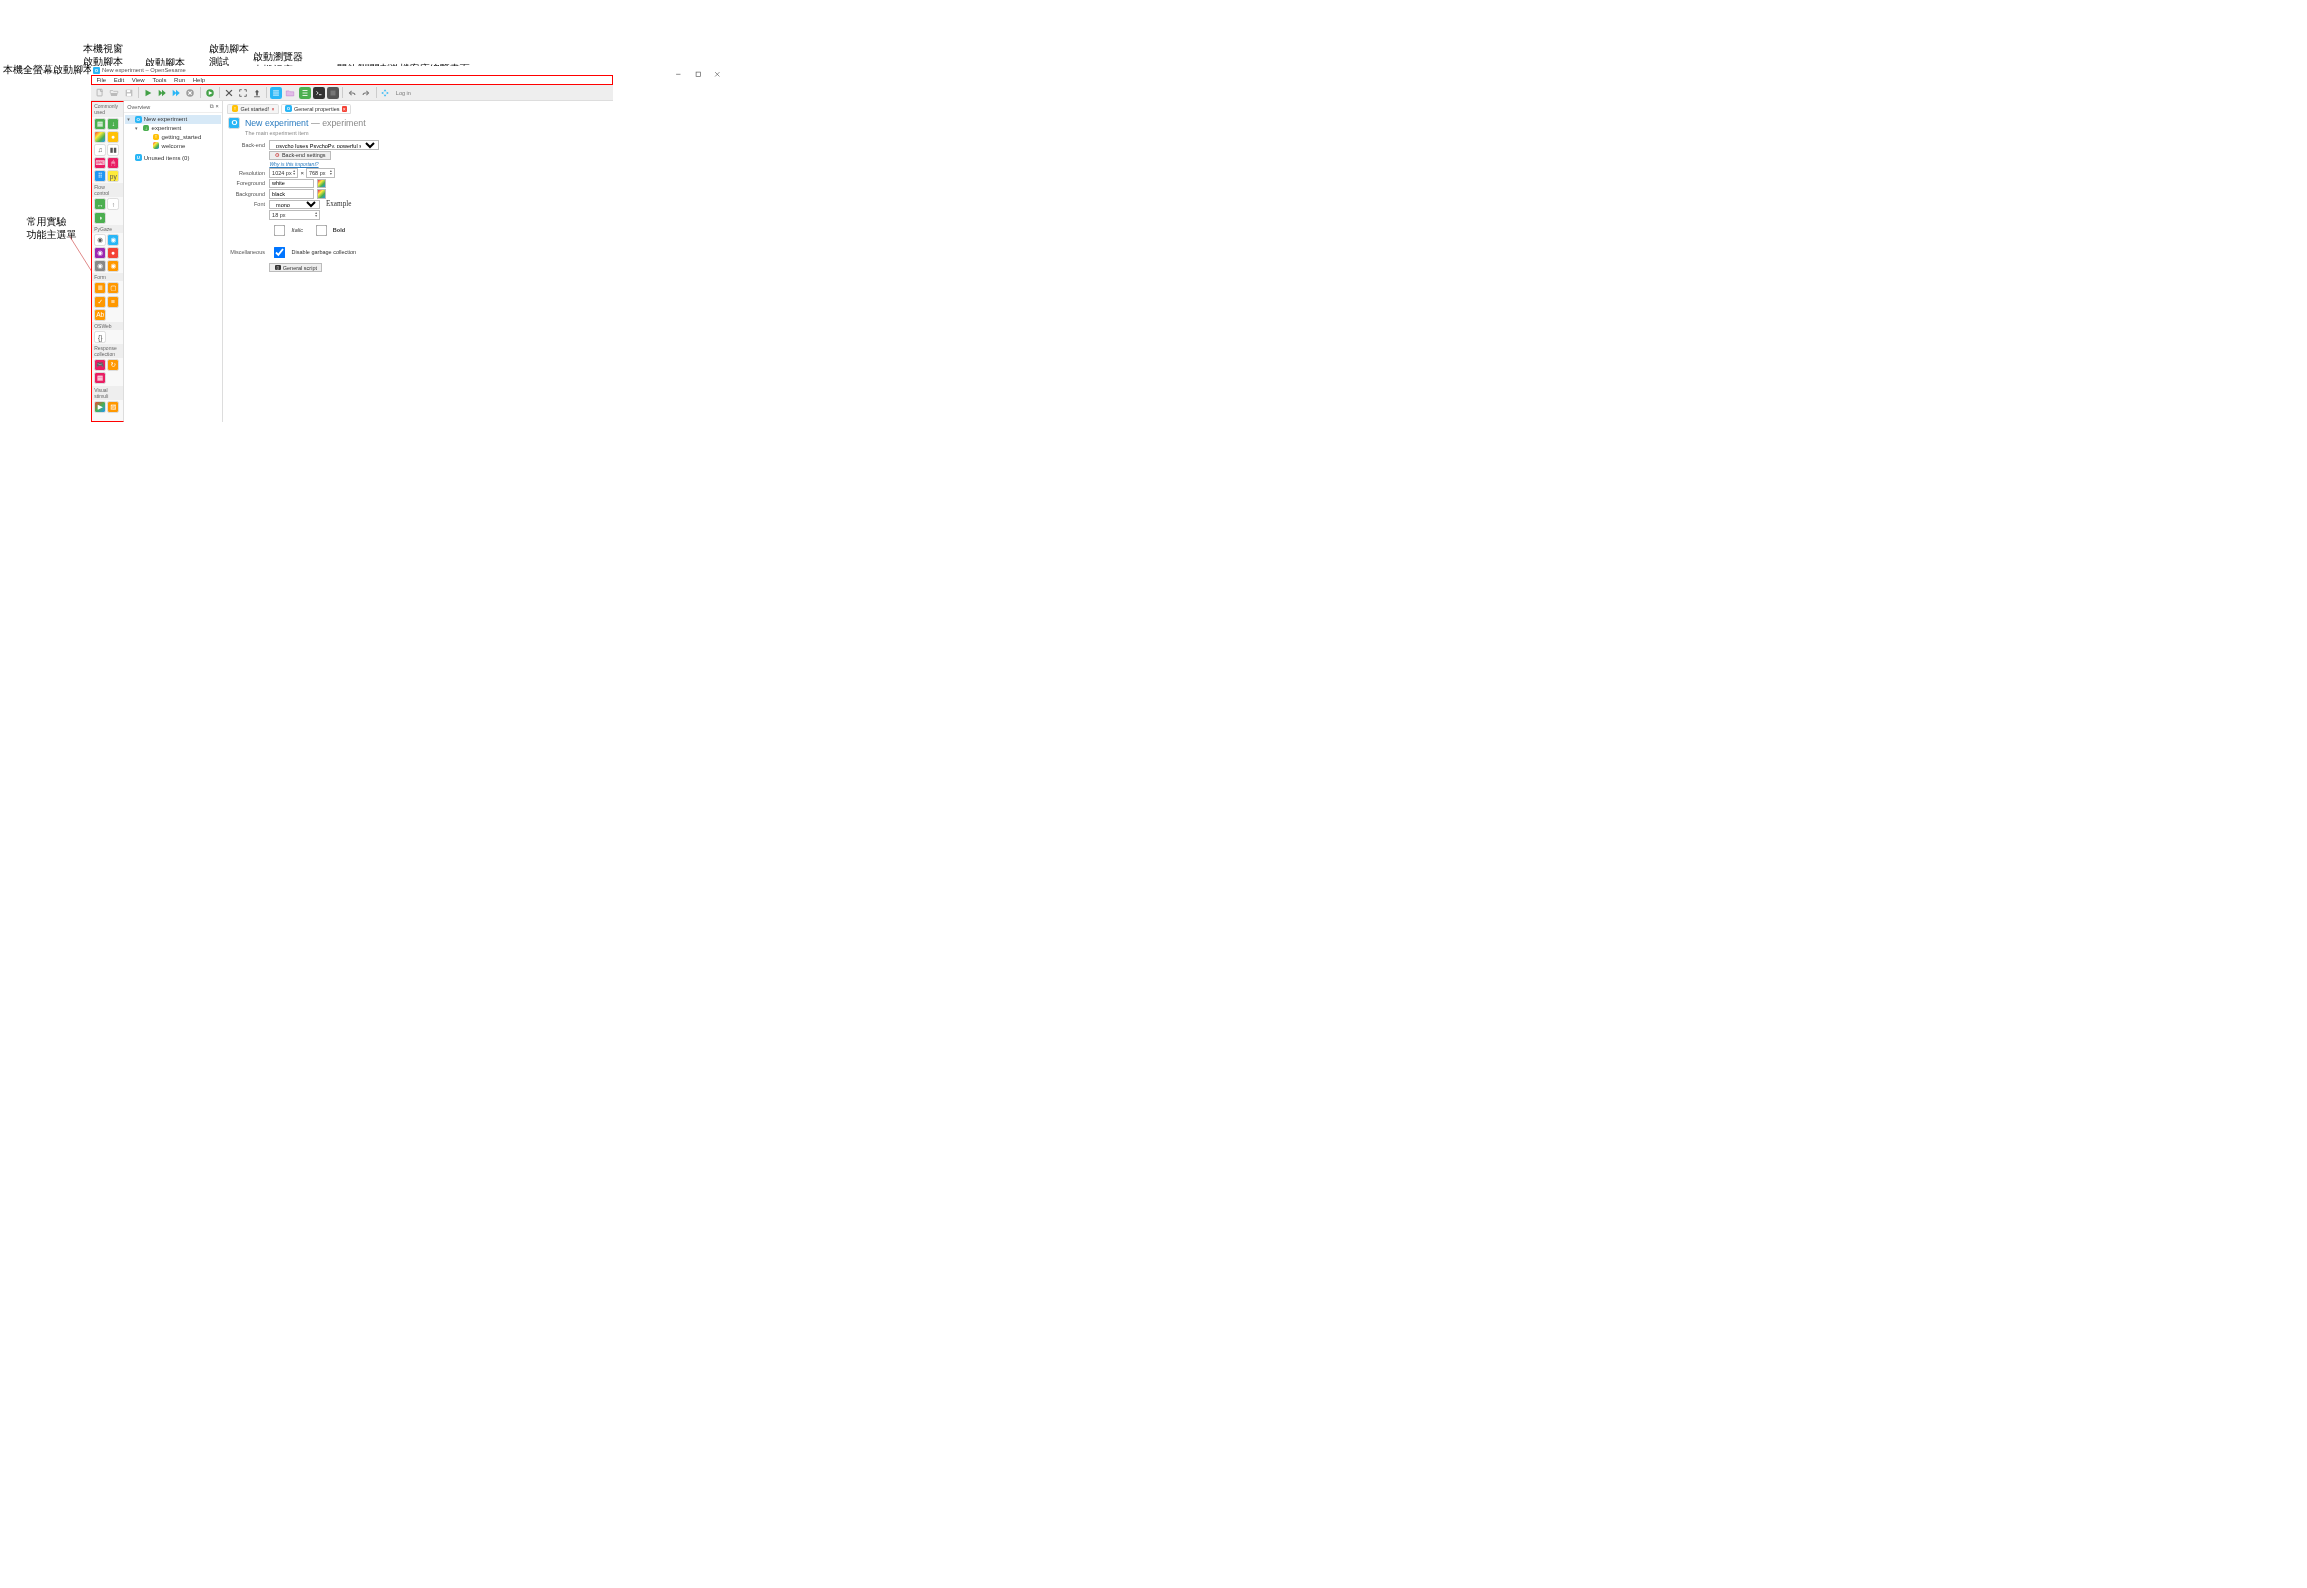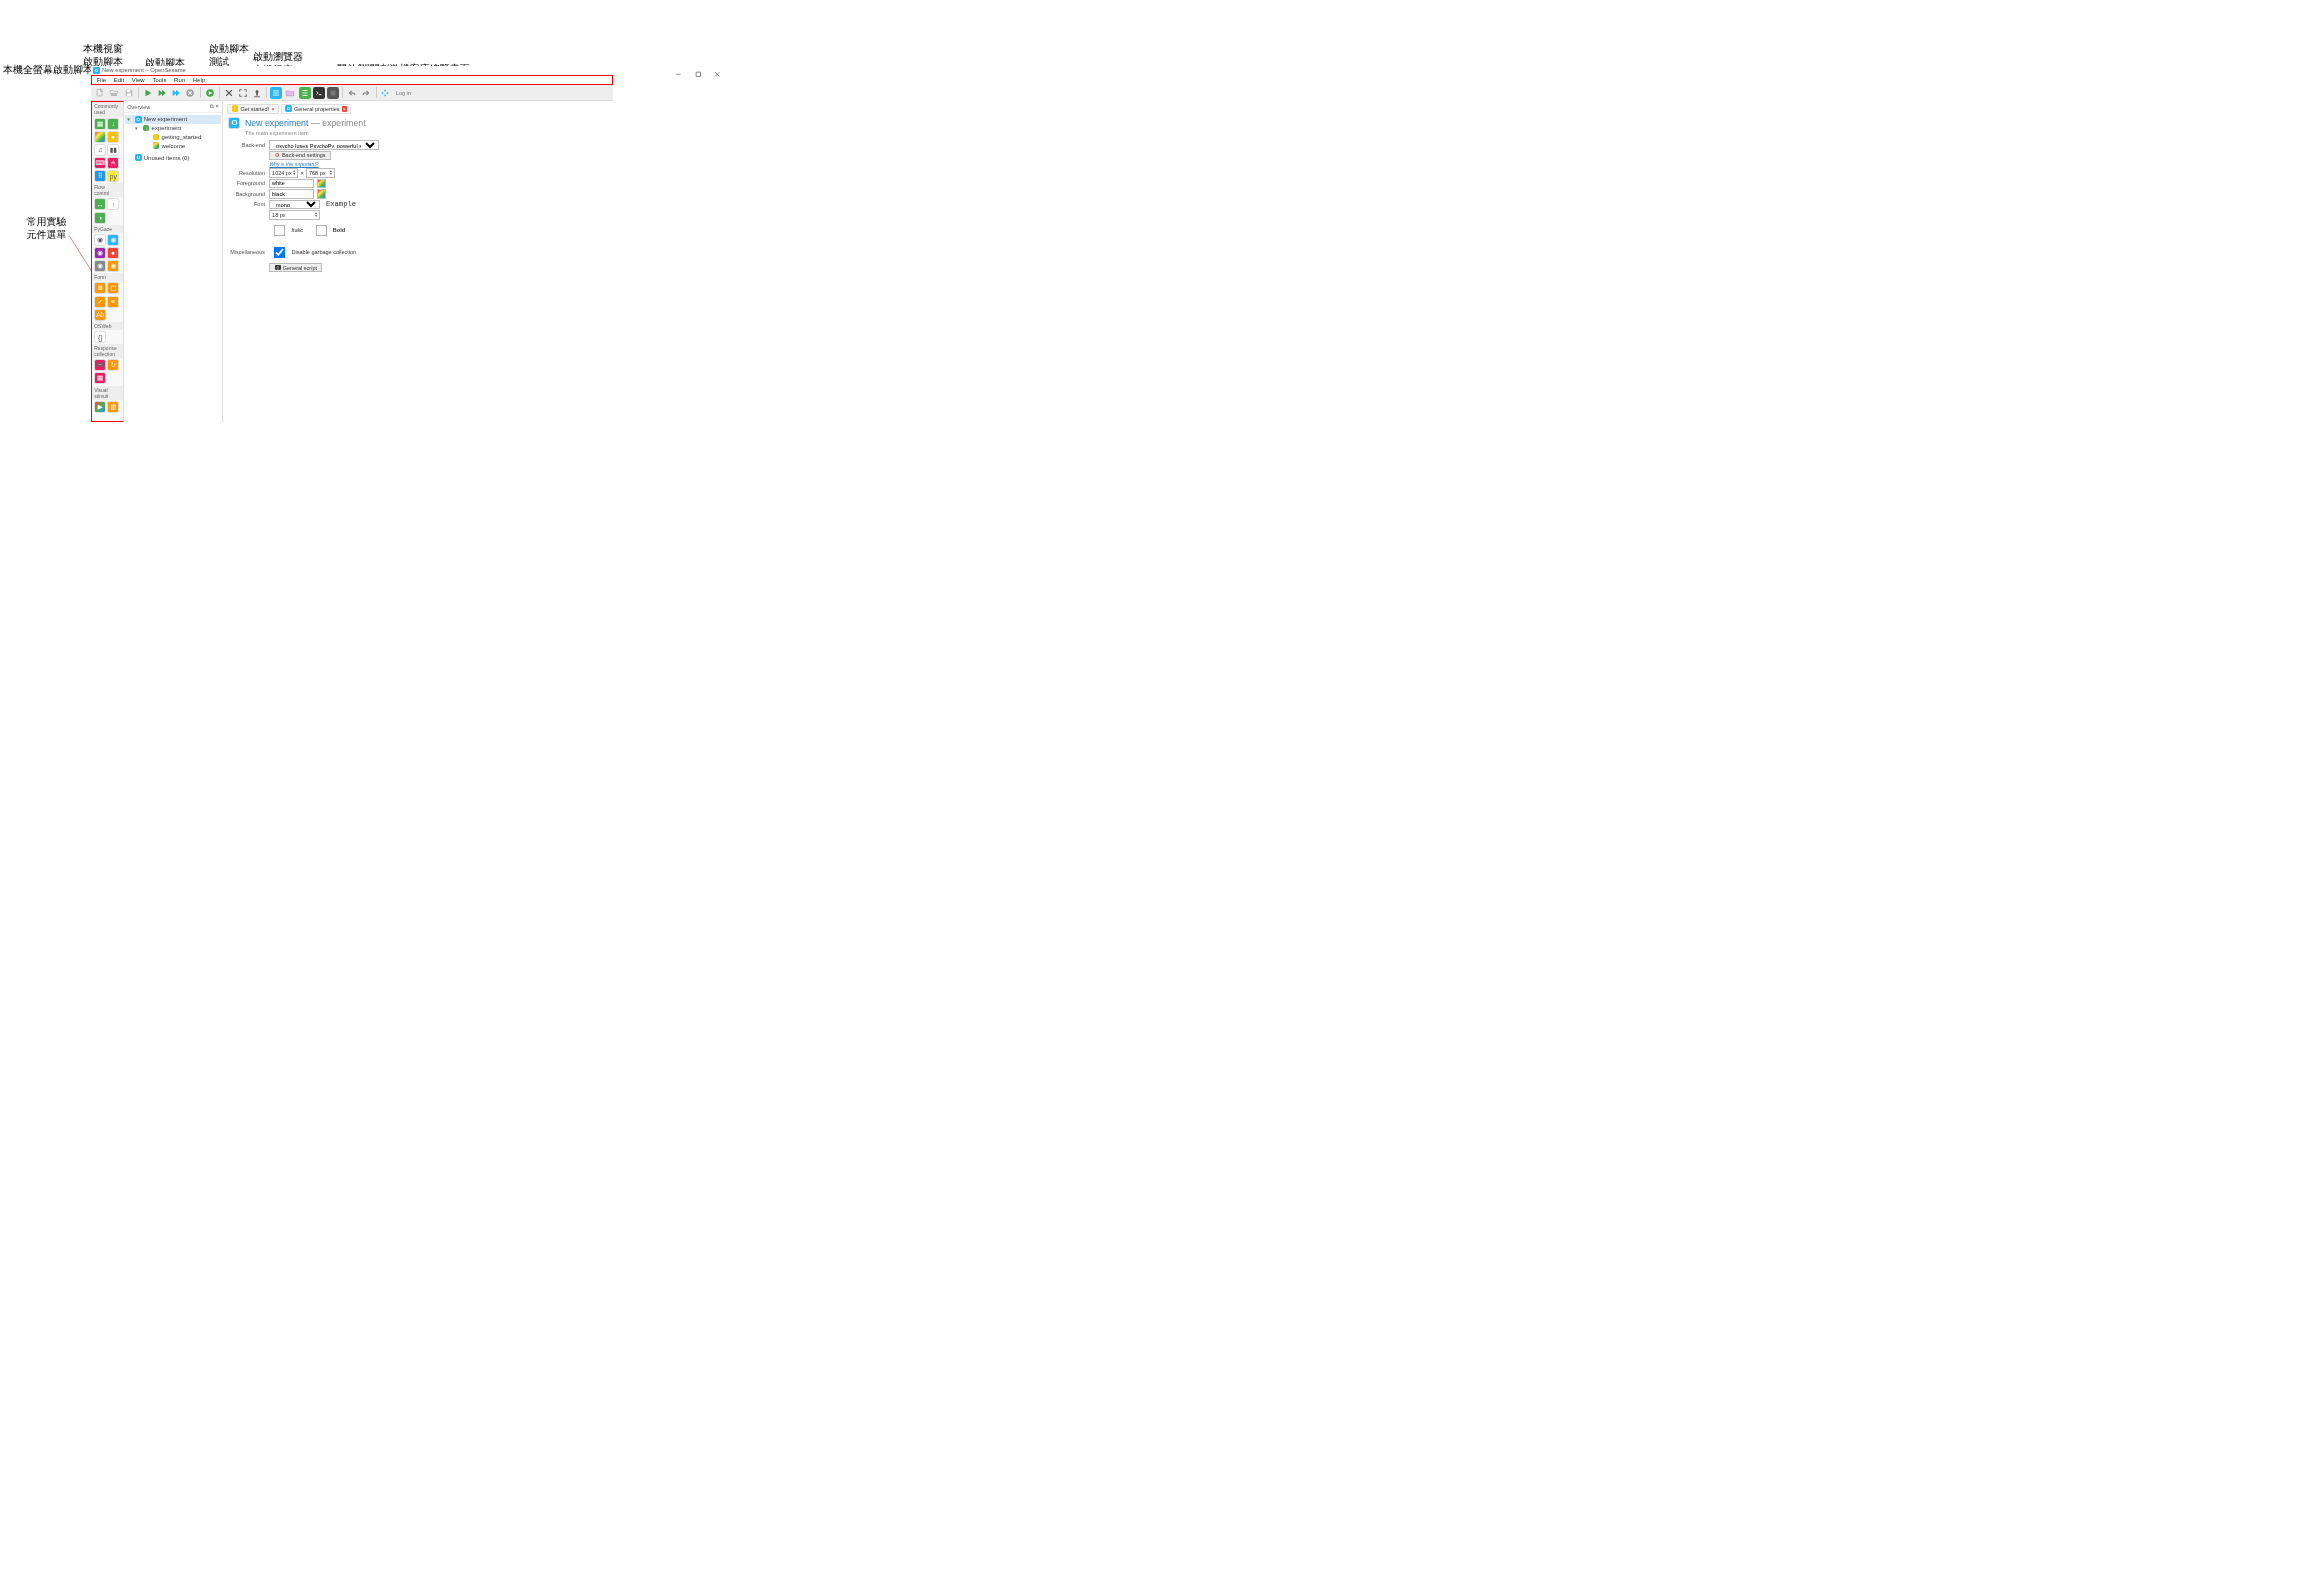--- a/index.html
+++ b/index.html
@@ -81,21 +81,21 @@
 啟動腳本</div>
 <div class="anno" style="left:3px;  top:63px;">本機全螢幕啟動腳本</div>
 <div class="anno" style="left:145px; top:56px;">啟動腳本</div>
 <div class="anno" style="left:209px; top:42px; white-space:pre;">啟動腳本
 測試</div>
 <div class="anno" style="left:253px; top:50px; white-space:pre;">啟動瀏覽器
 本機視窗</div>
 <div class="anno" style="left:337px; top:62px;">開啟/關閉刺激檔案庫總覽畫面</div>
 <div class="anno" style="left:373px; top:119px;">開啟/關閉程序總覽畫面</div>
 <div class="anno" style="left:26.5px;  top:215px; white-space:pre;">常用實驗
-元件選單</div>
+功能主選單</div>
 <div class="anno blue" style="left:134px; top:174px; white-space:pre;">實驗元件程序總覽
 畫面</div>
 <div class="anno big" style="left:338px; top:224px;">實驗元件編輯介面</div>
 
 <svg class="overlay" viewBox="0 0 1325 910" width="731" height="502">
   <line class="lead" x1="167" y1="126" x2="230" y2="140"></line>
   <line class="lead" x1="208" y1="118" x2="264" y2="163"></line>
   <line class="lead" x1="300" y1="120" x2="258" y2="145"></line>
   <line class="lead" x1="282" y1="120" x2="285" y2="165"></line>
   <line class="lead" x1="402" y1="118" x2="358" y2="162"></line>
@@ -430,21 +430,21 @@
         <div class="field">
             <input type="text" style="width: 45px;" value="black">
             <span class="swatch"></span>
           </div>
         </div>
 
       <div class="formrow">
           <label>Font</label>
         <div class="field">
             <select style="width:51px;"><option>mono</option></select>
-          <span style="font-family:Liberation Mono, monospace;font-size:7.2px;margin-left:3.3px;">Example</span>
+          <span style="font-family:Liberation Serif, serif;font-size:7.2px;margin-left:3.3px;">Example</span>
           </div>
         </div>
       <div class="formrow">
           <label></label>
         <div class="field">
             <span class="numbox" style="width:51px;">
               <span>18 px</span>
               <span class="spin">▲<br>▼</span>
             </span>
           </div>

